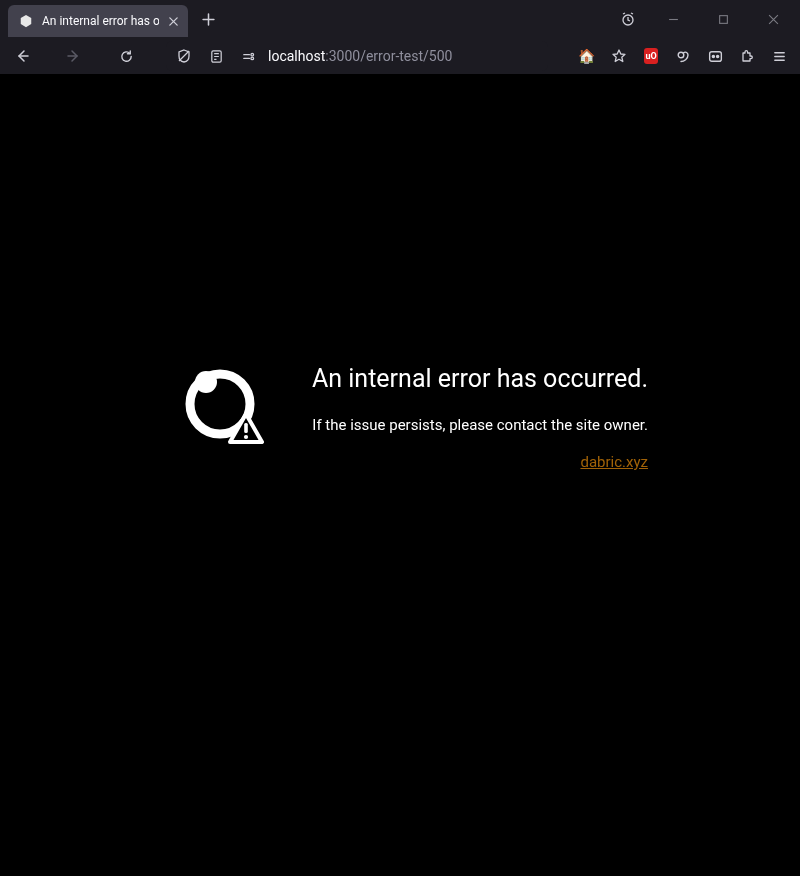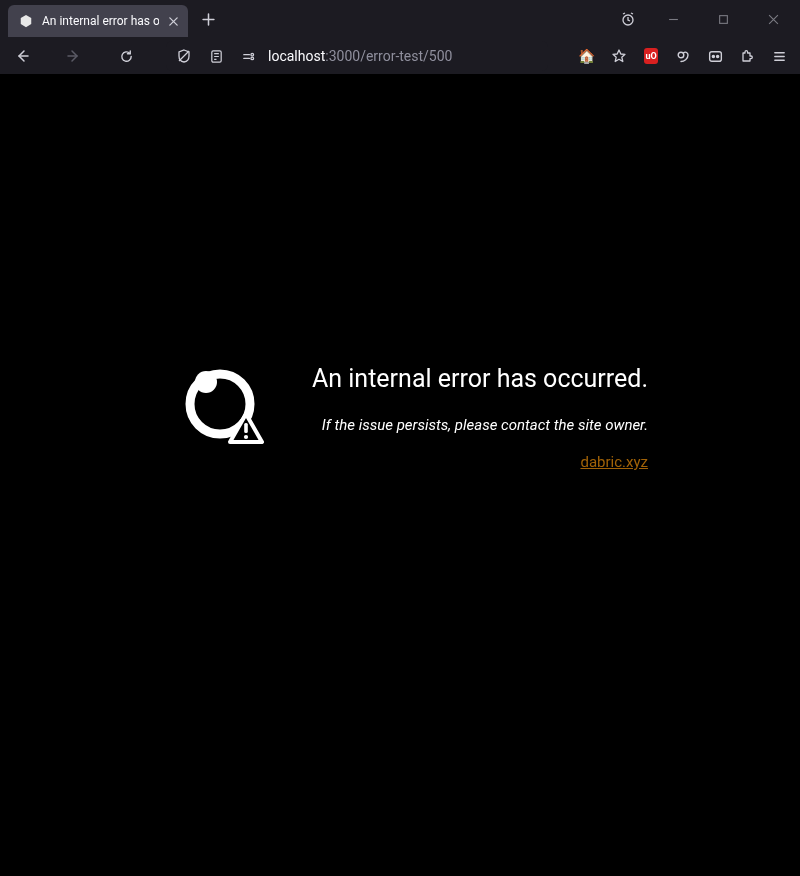--- a/index.html
+++ b/index.html
@@ -213,21 +213,20 @@
       padding-left: 34px;
       margin-bottom: 18px;
     }
     .sug-list li {
       font-size: 15px;
       line-height: 1.7;
     }
     .persist {
       font-size: 15px;
       margin-bottom: 18px;
-      font-style: italic;
     }
     .site-link {
       font-size: 15px;
       text-decoration: underline;
       color: #a16207;
       display: inline-block;
     }
   </style>
 </head>
 <body>

